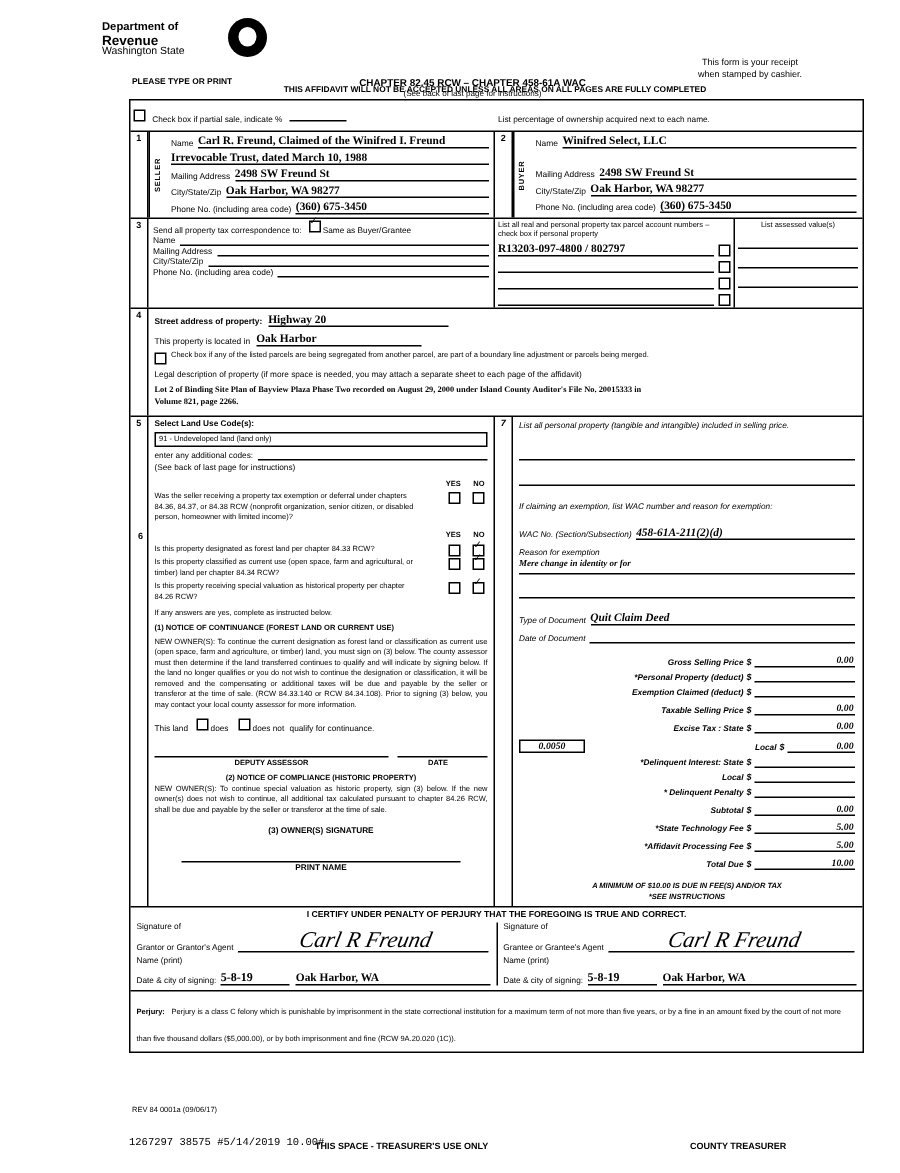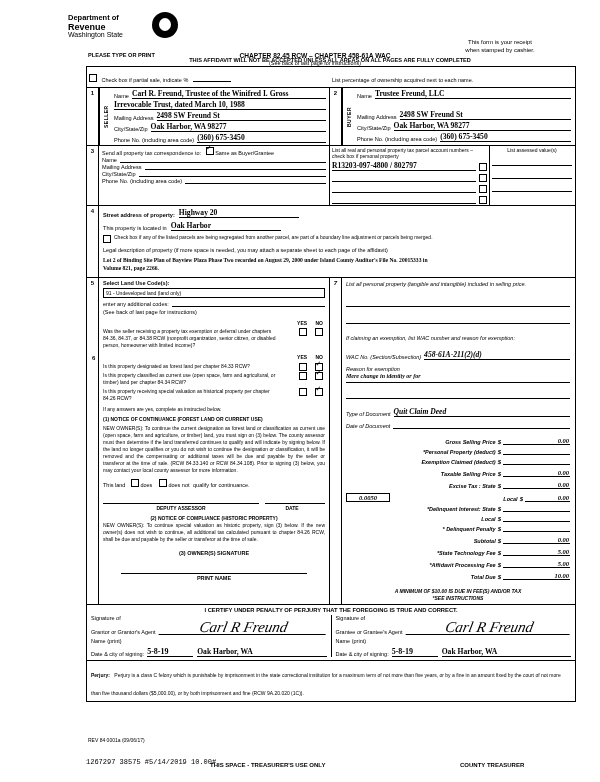--- a/index.html
+++ b/index.html
@@ -78,21 +78,21 @@
     <div class="row">
 
       <div class="cell vb" style="width:243px;display:flex;">
         <div class="num">1</div>
         <div class="sidelbl">
           <span>SELLER</span>
         </div>
         <div style="flex:1;padding:1px 3px 2px 3px;">
           <div class="flexrow" style="margin-bottom:1px;">
             <span class="lbl">Name</span>
-            <span class="grow fl hw" style="margin-left:3px;">Carl R. Freund, Trustee of the Winifred I. Gross</span>
+            <span class="grow fl hw" style="margin-left:3px;">Carl R. Freund, Claimed of the Winifred I. Freund</span>
           </div>
           <div class="flexrow" style="margin-bottom:1px;">
             <span class="grow fl hw">Irrevocable Trust, dated March 10, 1988</span>
           </div>
           <div class="flexrow" style="margin-bottom:1px;">
             <span class="lbl">Mailing Address</span>
             <span class="grow fl hw" style="margin-left:3px;">2498 SW Freund St</span>
           </div>
           <div class="flexrow" style="margin-bottom:1px;">
             <span class="lbl">City/State/Zip</span>
@@ -106,21 +106,21 @@
       </div>
 
       <div class="cell" style="width:244px;display:flex;">
         <div class="num">2</div>
         <div class="sidelbl">
           <span>BUYER</span>
         </div>
         <div style="flex:1;padding:1px 3px 2px 3px;">
           <div class="flexrow" style="margin-bottom:1px;">
             <span class="lbl">Name</span>
-            <span class="grow fl hw" style="margin-left:3px;">Trustee Freund, LLC</span>
+            <span class="grow fl hw" style="margin-left:3px;">Winifred Select, LLC</span>
           </div>
           <div class="flexrow" style="margin-bottom:1px;height:9px;">
             <span class="grow"></span>
           </div>
           <div class="flexrow" style="margin-bottom:1px;">
             <span class="lbl">Mailing Address</span>
             <span class="grow fl hw" style="margin-left:3px;">2498 SW Freund St</span>
           </div>
           <div class="flexrow" style="margin-bottom:1px;">
             <span class="lbl">City/State/Zip</span>

